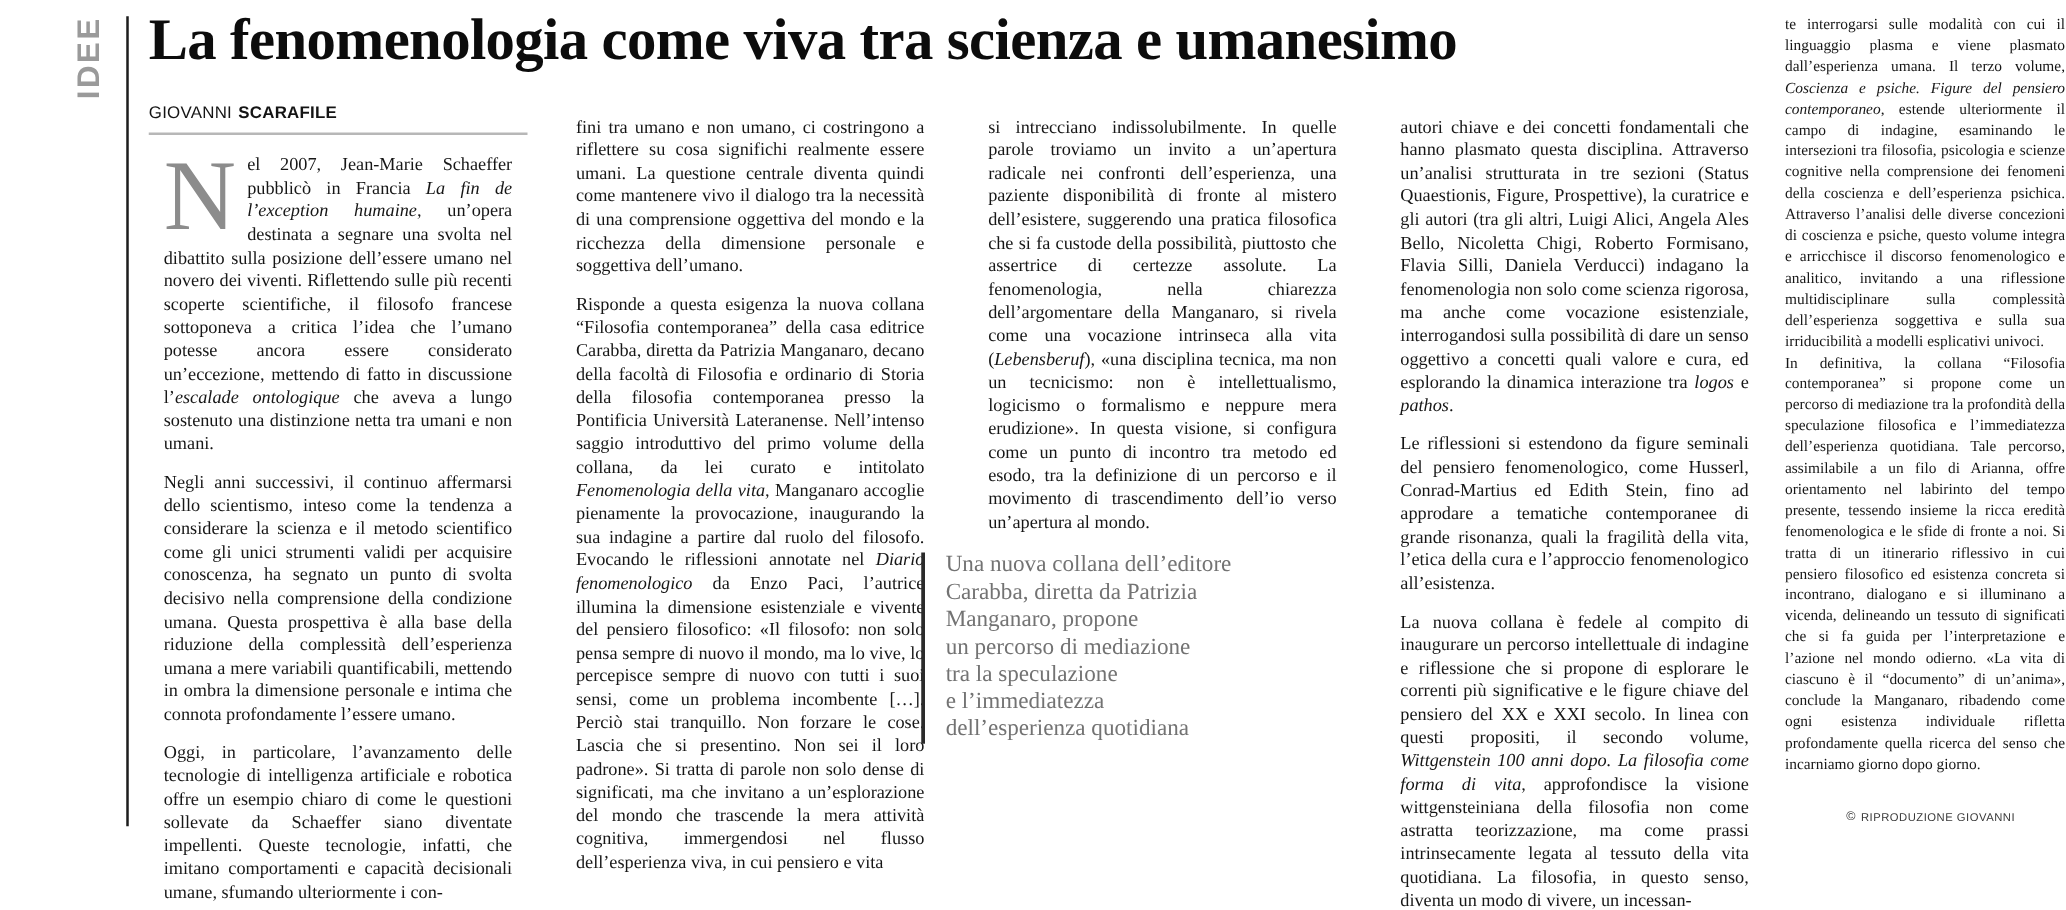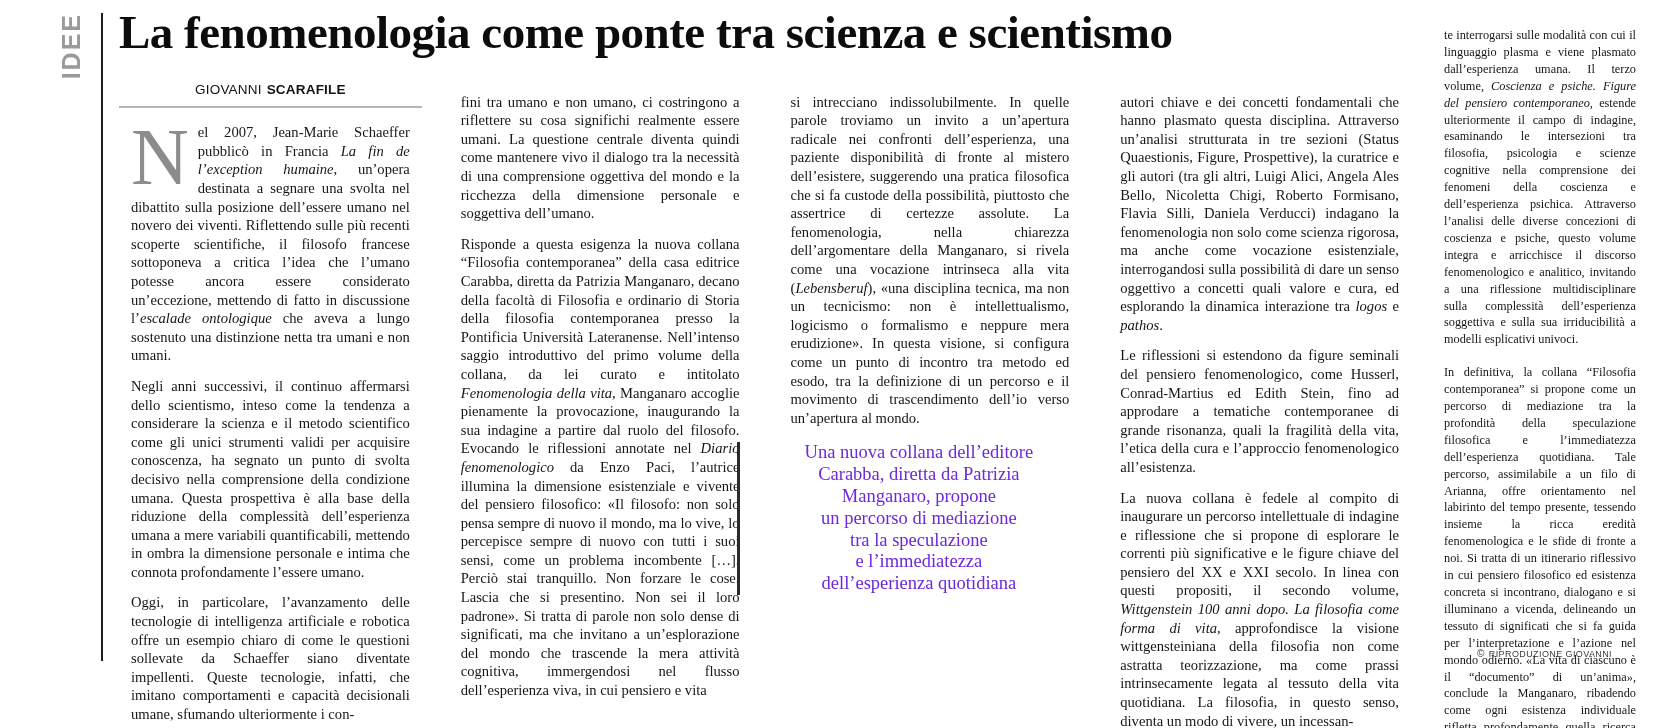--- a/index.html
+++ b/index.html
@@ -12,48 +12,48 @@
   .left-rule{position:absolute;left:101px;top:13px;width:2px;height:648px;background:#1d1d1d;}
   
   .main{position:absolute;left:119px;top:6px;width:1292px;}
   .headline{margin:0 0 22px 0;font-size:47px;font-weight:700;line-height:1.12;
             letter-spacing:-0.5px;white-space:nowrap;color:#0c0c0c;}
   .cols{display:flex;gap:27px;align-items:flex-start;}
   .col{flex:1 1 0;font-size:14.6px;line-height:18.6px;text-align:justify;
        text-justify:inter-word;hyphens:auto;color:#161616;}
   .col p{margin:12px;}
   .byline{font-family:"Liberation Sans",sans-serif;font-size:13.5px;color:#141414;
-          letter-spacing:.2px;text-align:center;}
+          letter-spacing:.2px;text-align:left;}
   .byline .last{font-weight:700;margin-left:5px;}
   .byline-rule{height:2px;background:#b7b7b7;margin:7px 0 15px 0;}
   .dropcap{float:left;font-size:80px;line-height:62px;height:70px;color:#8c8c8c;
            margin:3px 9px 0 0;font-weight:400;}
   .pull-quote{margin:15px 0 0 -42px;padding-left:17px;border-left:3px solid #2a2a2a;
-              font-size:18.5px;line-height:21.8px;text-align:center;hyphens:none;
-              white-space:pre-line;color:#6d28d9;}
+              font-size:18.5px;line-height:21.8px;text-align:left;hyphens:none;
+              white-space:pre-line;color:#737373;}
   
   .col5{position:absolute;left:1428px;top:11px;width:224px;font-size:12.3px;
         line-height:16.9px;text-align:justify;hyphens:auto;color:#161616;}
-  .col5 p{margin:16px;}
+  .col5 p{margin:0;}
   
   .footer{position:absolute;left:1477px;top:649px;display:flex;align-items:center;gap:4px;
           font-family:"Liberation Sans",sans-serif;font-size:9px;color:#3a3a3a;
           letter-spacing:.4px;}
   .footer .c-icon{font-size:10px;line-height:10px;color:#3a3a3a;}
 </style>
 </head>
 <body>
 
 <div class="page">
 
   <div class="kicker">IDEE</div>
   <div class="left-rule"></div>
 
   <div class="main">
-    <h1 class="headline">La fenomenologia come ponte tra scienza e scientismo</h1>
+    <h1 class="headline">La fenomenologia come viva tra scienza e umanesimo</h1>
 
     <div class="cols">
 
       <div class="col">
         <div class="byline">
           <span class="first">GIOVANNI</span><span class="last">SCARAFILE</span>
         </div>
         <div class="byline-rule"></div>
         <p><span class="dropcap">N</span><span><span>el 2007, Jean-Marie Schaeffer pubblicò in Francia </span><i>La fin de l’exception humaine</i><span>, un’opera destinata a segnare una svolta nel dibattito sulla posizione dell’essere umano nel novero dei viventi. Riflettendo sulle più recenti scoperte scientifiche, il filosofo francese sottoponeva a critica l’idea che l’umano potesse ancora essere considerato un’eccezione, mettendo di fatto in discussione l’</span><i>escalade ontologique</i><span> che aveva a lungo sostenuto una distinzione netta tra umani e non umani.</span></span></p>
         <p><span>Negli anni successivi, il continuo affermarsi dello scientismo, inteso come la tendenza a considerare la scienza e il metodo scientifico come gli unici strumenti validi per acquisire conoscenza, ha segnato un punto di svolta decisivo nella comprensione della condizione umana. Questa prospettiva è alla base della riduzione della complessità dell’esperienza umana a mere variabili quantificabili, mettendo in ombra la dimensione personale e intima che connota profondamente l’essere umano.</span></p>

